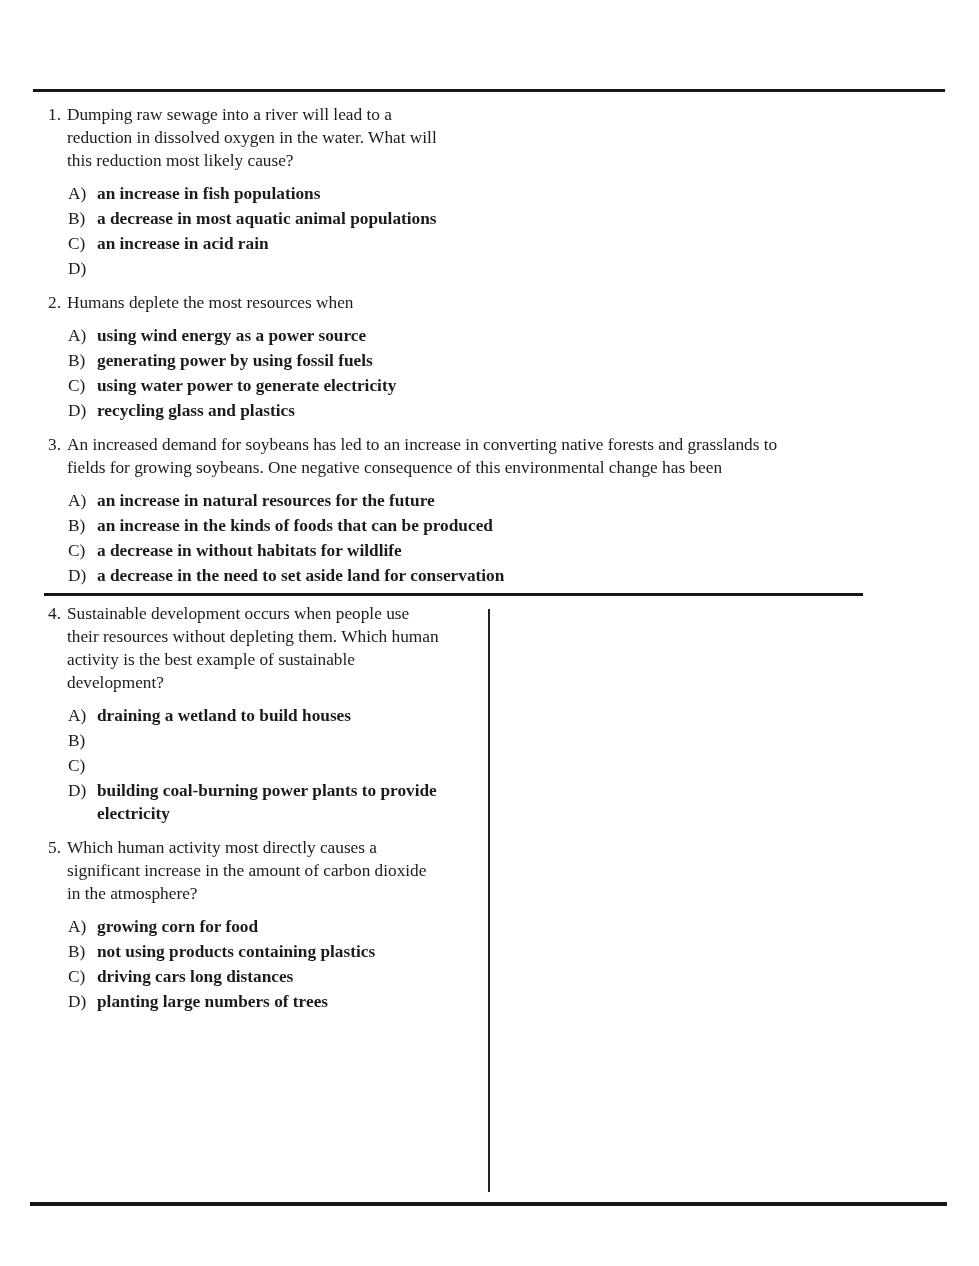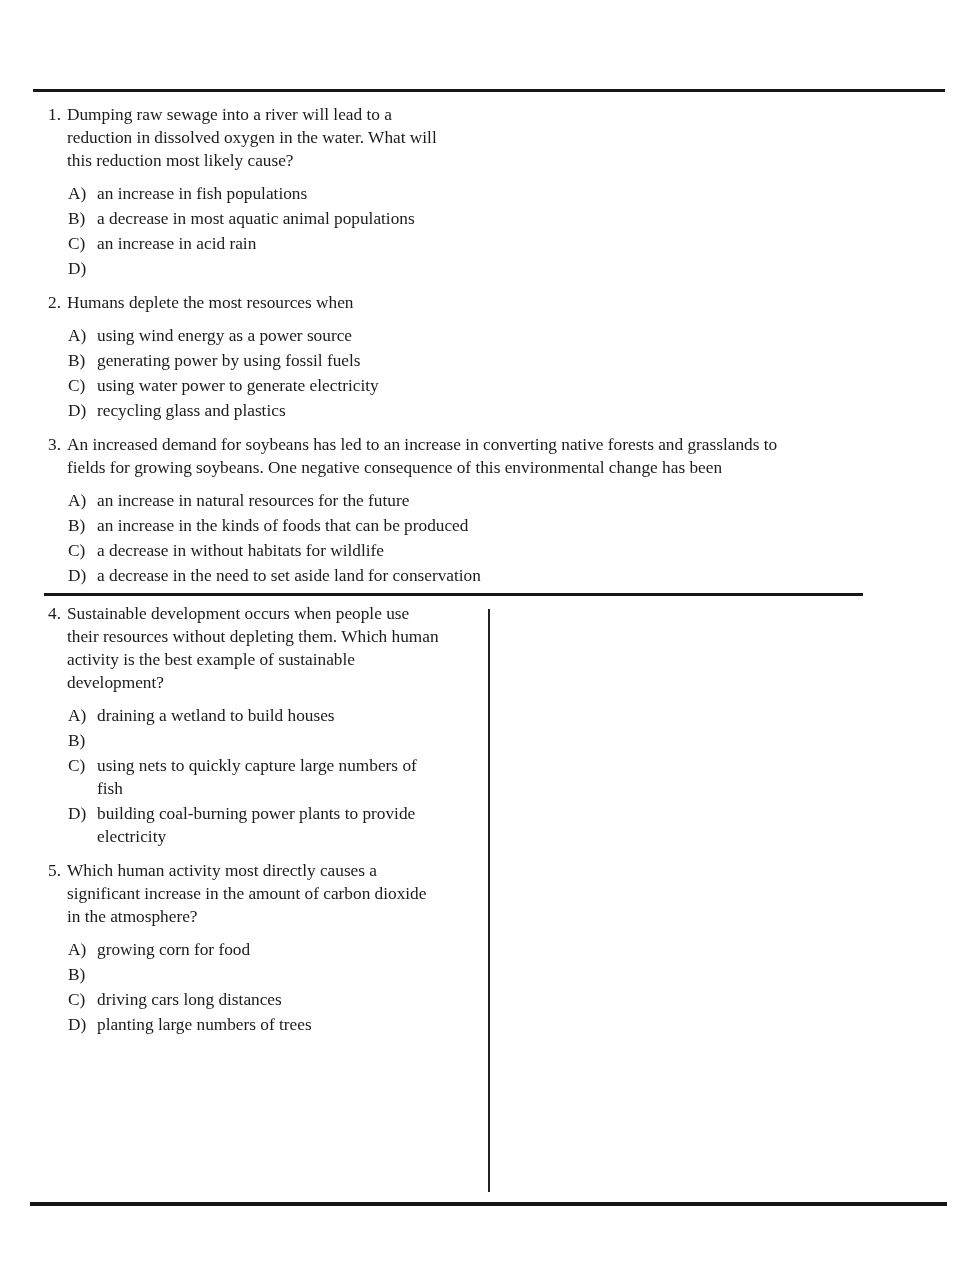--- a/index.html
+++ b/index.html
@@ -47,21 +47,21 @@
 
   .question { display: flex; margin-bottom: 9px; }
   .qnum { width: 19px; flex: none; line-height: 23px; }
   .qbody { flex: 1; min-width: 0; }
   .stem { line-height: 23px; white-space: pre-line; }
   .it { }
 
   .opts { margin-top: 10px; }
   .opt { display: flex; line-height: 23px; margin-bottom: 2px; padding-left: 1px; }
   .optletter { width: 29px; flex: none; }
-  .opttext { white-space: pre-line; }
+  .opttext { white-space: pre-line; font-weight: bold; }
 </style>
 </head>
 <body>
 
 <div class="page">
 
   <div class="rule rule-top"></div>
 
   <div class="block1">
 
@@ -159,22 +159,20 @@
           <div class="opts">
             <div class="opt">
                 <span class="optletter">A)</span>
                 <span class="opttext">draining a wetland to build houses</span>
               </div>
             <div class="opt">
                 <span class="optletter">B)</span>
               </div>
             <div class="opt">
                 <span class="optletter">C)</span>
-                <span class="opttext">using nets to quickly capture large numbers of
-fish</span>
               </div>
             <div class="opt">
                 <span class="optletter">D)</span>
                 <span class="opttext">building coal-burning power plants to provide
 electricity</span>
               </div>
           </div>
         </div>
       </div>
 
@@ -184,20 +182,21 @@
           <div class="stem"><span>Which human activity most directly causes a
 significant increase in the amount of carbon dioxide
 in the atmosphere?</span><span class="it"></span><span></span></div>
           <div class="opts">
             <div class="opt">
                 <span class="optletter">A)</span>
                 <span class="opttext">growing corn for food</span>
               </div>
             <div class="opt">
                 <span class="optletter">B)</span>
+                <span class="opttext">not using products containing plastics</span>
               </div>
             <div class="opt">
                 <span class="optletter">C)</span>
                 <span class="opttext">driving cars long distances</span>
               </div>
             <div class="opt">
                 <span class="optletter">D)</span>
                 <span class="opttext">planting large numbers of trees</span>
               </div>
           </div>

